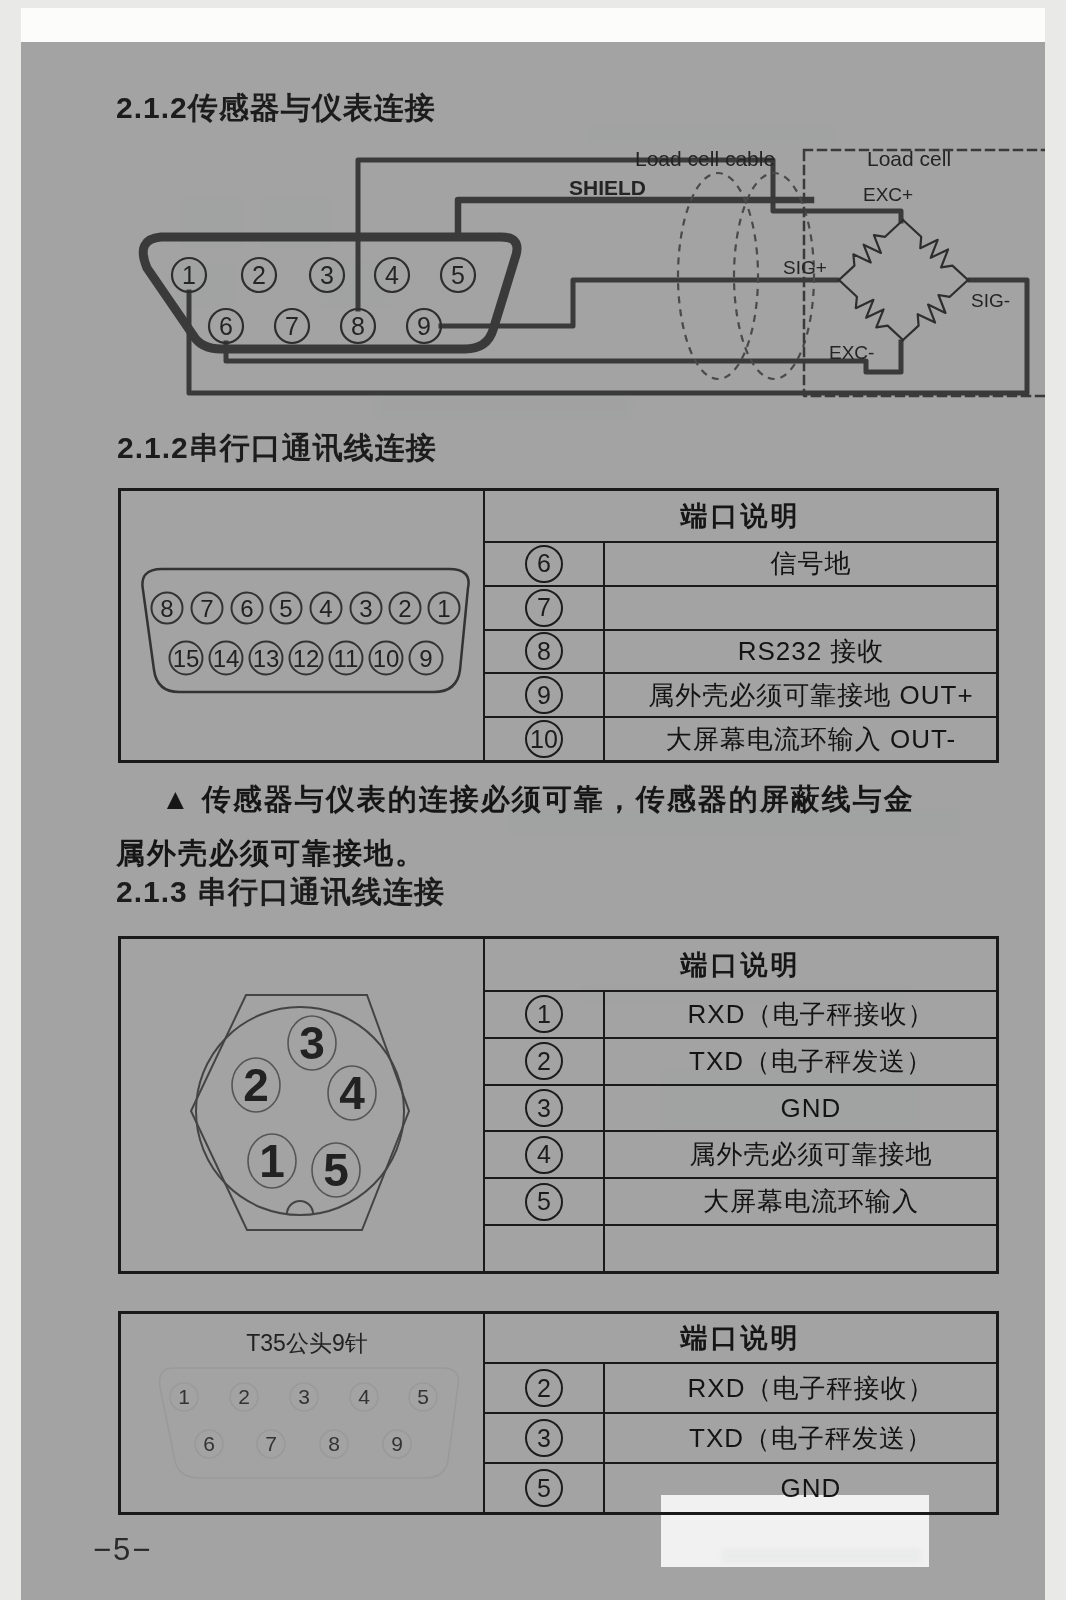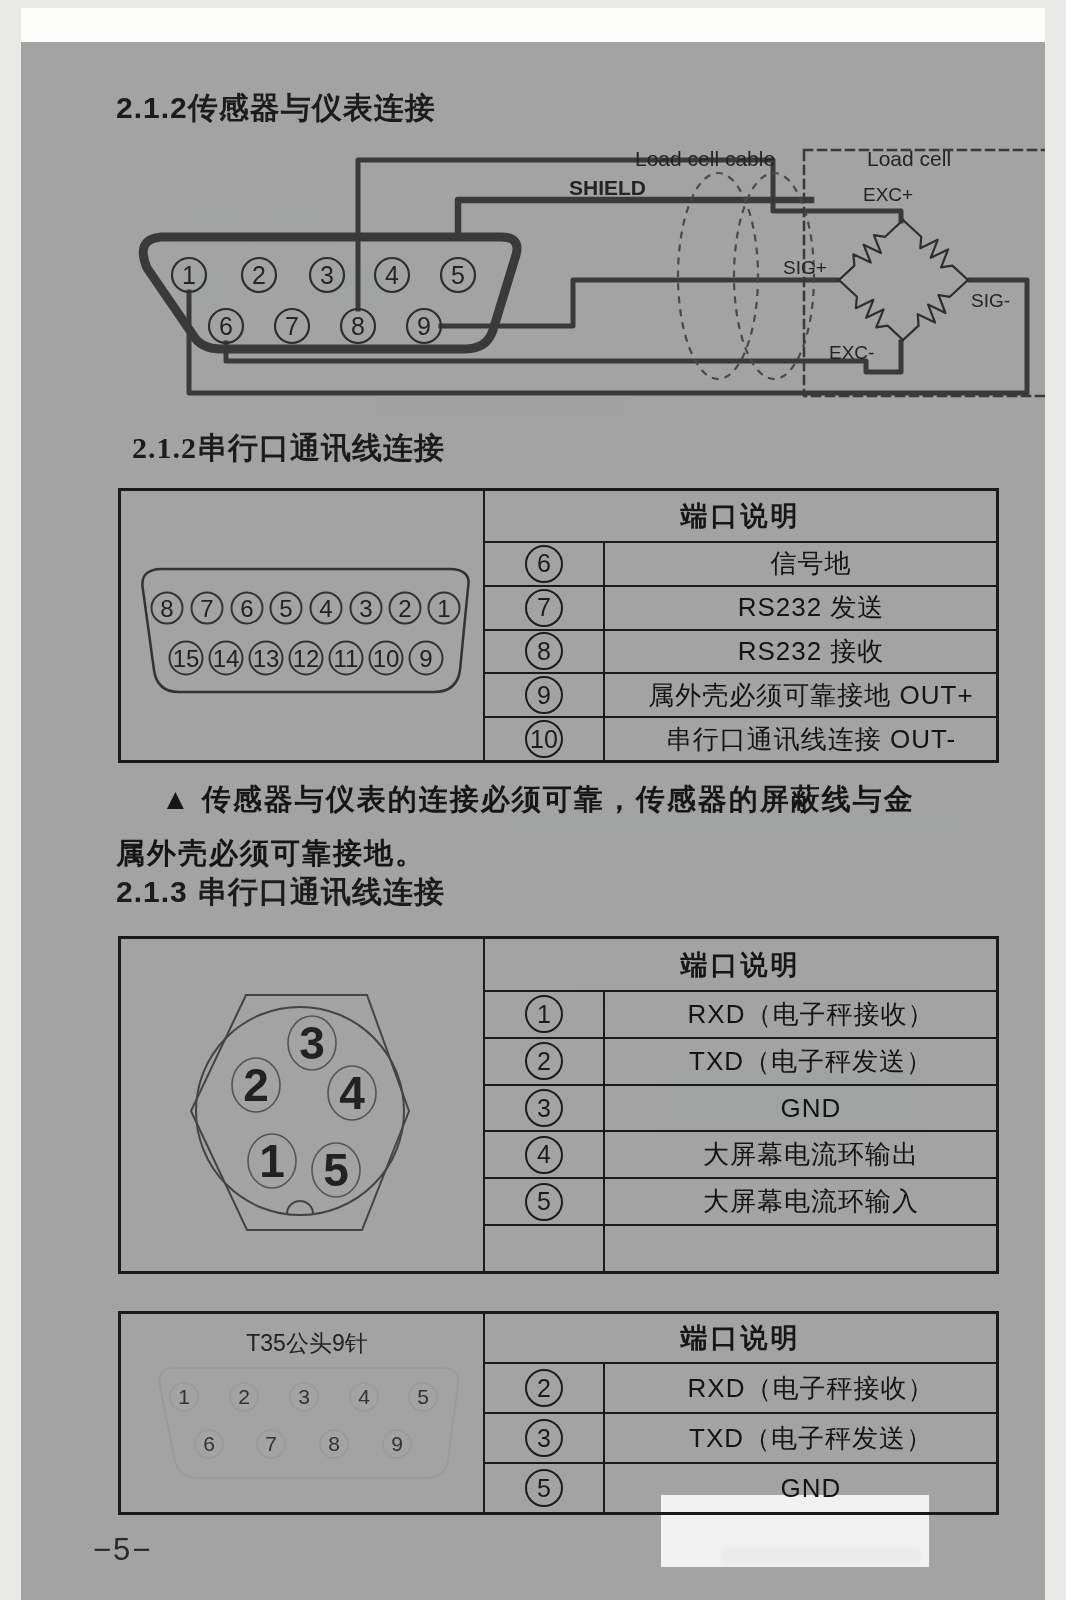--- a/index.html
+++ b/index.html
@@ -102,21 +102,21 @@
       <text x="548" y="187" font-size="21" font-weight="bold">SHIELD</text>
       <text x="614" y="158" font-size="21">Load cell cable</text>
       <text x="846" y="158" font-size="21">Load cell</text>
       <text x="842" y="193" font-size="19">EXC+</text>
       <text x="762" y="266" font-size="19">SIG+</text>
       <text x="950" y="299" font-size="19">SIG-</text>
       <text x="808" y="351" font-size="19">EXC-</text>
     </g>
   </svg>
 
-  <div class="heading" style="left:111px;top:420px;font-family:Liberation Serif, serif;">2.1.2串行口通讯线连接</div>
+  <div class="heading" style="left:96px;top:420px;">2.1.2串行口通讯线连接</div>
 
   <div class="tbl" style="top:480px;height:275px;">
     <svg class="connector-svg" style="left:0;top:0;" width="359" height="269" viewBox="97 483 359 269">
       <path d="M138,561 H425 Q448,561 444,580 L436,662 Q433,684 410,684 H155 Q133,684 130,662 L119,582 Q115,561 138,561 Z" fill="none" stroke="#333" stroke-width="2.5"></path>
       <g fill="none" stroke="#333" stroke-width="2">
         <circle cx="143" cy="600" r="15.5"></circle>
           <circle cx="183" cy="600" r="15.5"></circle>
           <circle cx="223" cy="600" r="15.5"></circle>
         <circle cx="262" cy="600" r="15.5"></circle>
           <circle cx="302" cy="600" r="15.5"></circle>
@@ -154,39 +154,38 @@
       <div class="trow">
         <div class="pincell">
             <span class="pinc">6</span>
           </div>
         <div class="desccell">信号地</div>
       </div>
       <div class="trow">
         <div class="pincell">
             <span class="pinc">7</span>
           </div>
-        <div class="desccell">RS232 发送</div>
       </div>
       <div class="trow">
         <div class="pincell">
             <span class="pinc">8</span>
           </div>
         <div class="desccell">RS232 接收</div>
       </div>
       <div class="trow">
         <div class="pincell">
             <span class="pinc">9</span>
           </div>
         <div class="desccell">属外壳必须可靠接地 OUT+</div>
       </div>
       <div class="trow">
         <div class="pincell">
             <span class="pinc">10</span>
           </div>
-        <div class="desccell">串行口通讯线连接 OUT-</div>
+        <div class="desccell">大屏幕电流环输入 OUT-</div>
       </div>
     </div>
   </div>
 
   <div class="note-line" style="left:95px;top:826px;">属外壳必须可靠接地。</div>
   <div class="note-line" style="left:140px;top:772px;">▲ 传感器与仪表的连接必须可靠，传感器的屏蔽线与金</div>
 
   <div class="heading" style="left:95px;top:864px;">2.1.3 串行口通讯线连接</div>
 
   <div class="tbl" style="top:928px;height:338px;">
@@ -226,21 +225,21 @@
       <div class="trow">
         <div class="pincell">
             <span class="pinc">3</span>
           </div>
         <div class="desccell">GND</div>
       </div>
       <div class="trow">
         <div class="pincell">
             <span class="pinc">4</span>
           </div>
-        <div class="desccell">大屏幕电流环输出</div>
+        <div class="desccell">属外壳必须可靠接地</div>
       </div>
       <div class="trow">
         <div class="pincell">
             <span class="pinc">5</span>
           </div>
         <div class="desccell">大屏幕电流环输入</div>
       </div>
       <div class="trow">
         <div class="pincell"></div>
         <div class="desccell"></div>

